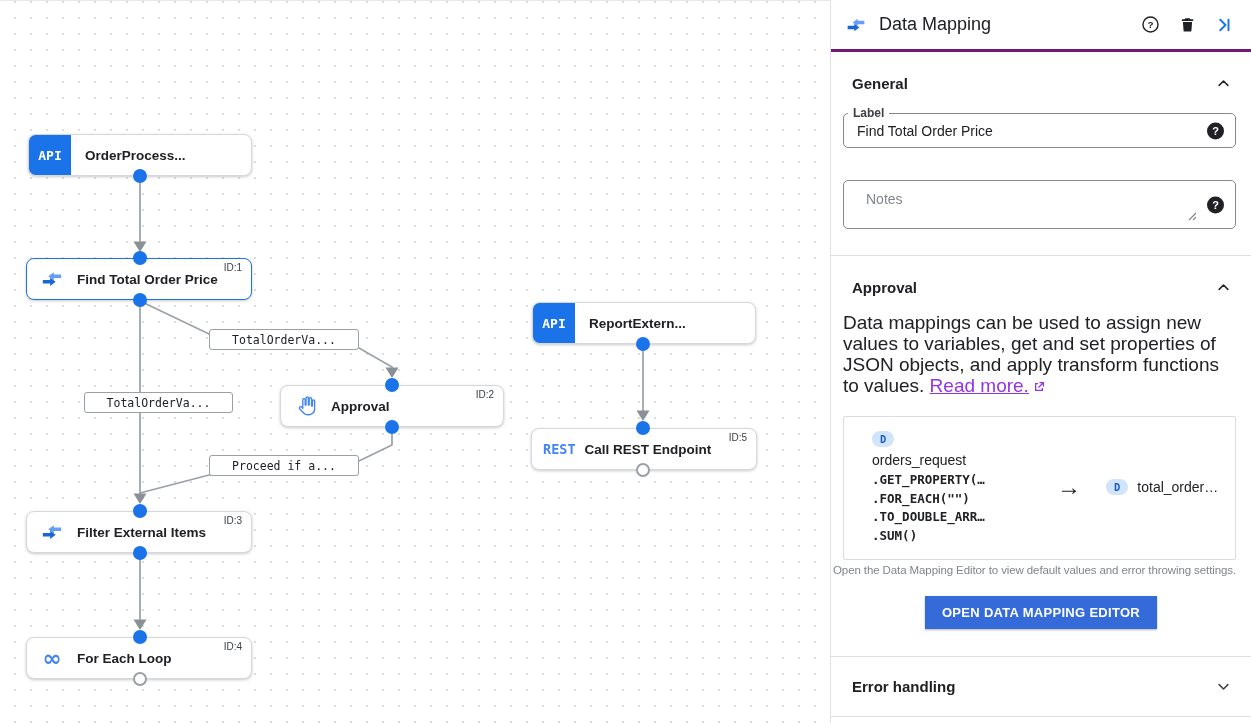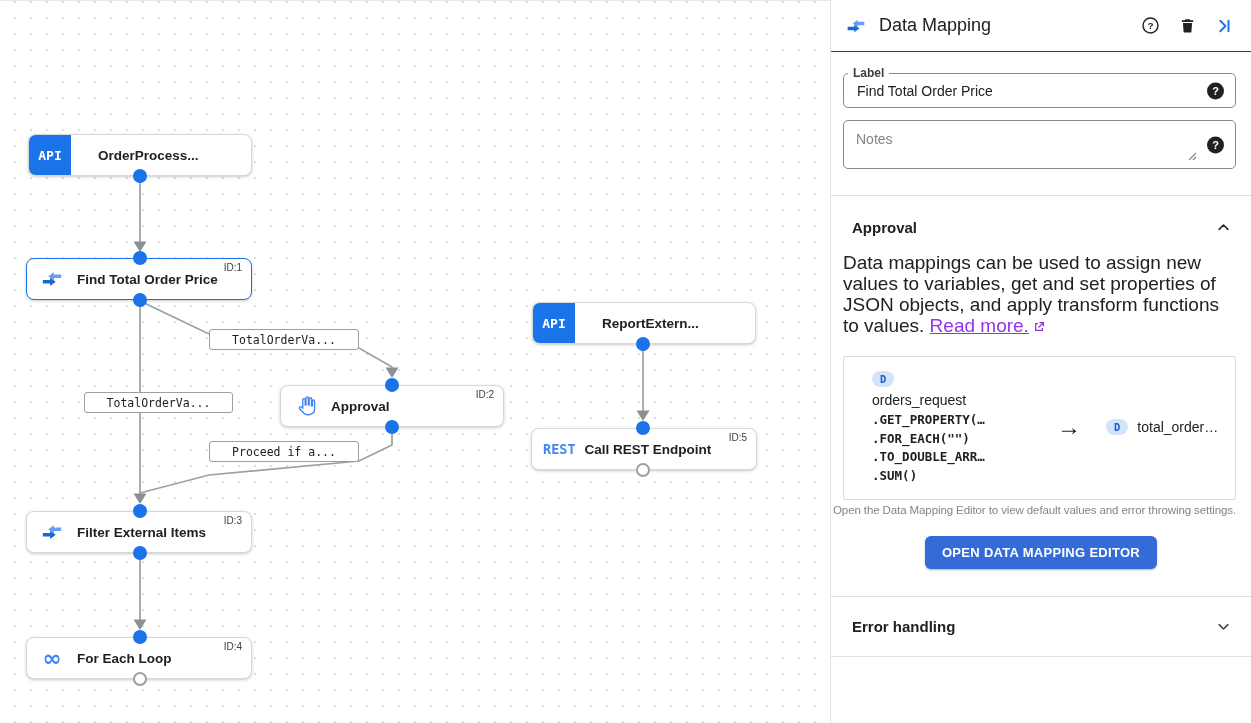--- a/index.html
+++ b/index.html
@@ -15,21 +15,21 @@
   .edges-svg { position: absolute; left: 0; top: 0; z-index: 0; }
 
   .node { position: absolute; height: 42px; background: #fff;
     border: 1px solid #d6d9dc; border-radius: 8px; z-index: 2;
     box-shadow: 0 1px 3px rgba(60,64,67,.28); display: flex; align-items: center; }
   .node.selected { border: 1.6px solid #1a73e8; }
   .node-title { font-size: 13.5px; font-weight: bold; color: #202124; white-space: nowrap; }
   .badge-api { width: 42px; align-self: stretch; background: #1a73e8; color: #fff;
     border-radius: 6.5px 0 0 6.5px; display: flex; align-items: center; justify-content: center;
     font-family: "DejaVu Sans Mono", monospace; font-size: 13px; font-weight: bold; flex: none; }
-  .badge-api + .node-title { margin-left: 27px; }
+  .badge-api + .node-title { margin-left: 14px; }
   .badge-rest { margin-left: 11px; color: #4285f4;
     font-family: "DejaVu Sans Mono", monospace; font-size: 13.5px; font-weight: bold; flex: none; }
   .badge-rest + .node-title { margin-left: 9px; }
   .node-icon { margin-left: 14px; width: 22px; height: 22px; flex: none;
     display: flex; align-items: center; justify-content: center; }
   .node-icon + .node-title { margin-left: 14px; }
   .infinity { color: #4285f4; font-size: 23px; font-weight: bold; line-height: 20px;
     font-family: "DejaVu Sans", sans-serif; }
   .id-label { position: absolute; top: 3px; right: 9px; font-size: 10px; color: #3c4043; }
 
@@ -38,21 +38,21 @@
     justify-content: center; font-family: "DejaVu Sans Mono", monospace; font-size: 11.5px;
     color: #202124; }
   .dot { position: absolute; width: 14px; height: 14px; border-radius: 50%;
     background: #1a73e8; z-index: 3; }
   .dot.hollow { background: #fff; border: 2px solid #9aa0a6; }
 
   
   .panel { width: 421px; height: 723px; background: #fff; border-left: 1px solid #dfe1e5;
     flex: none; }
   .panel-header { height: 52px; display: flex; align-items: center;
-    padding: 0 17px 0 15px; border-bottom: 1px solid #701a75; }
+    padding: 0 17px 0 15px; border-bottom: 3px solid #701a75; }
   .panel-title { font-size: 18px; color: #202124; margin-left: 13px; flex: 1; }
   .hdr-btn { width: 20px; height: 20px; display: flex; align-items: center;
     justify-content: center; margin-left: 17px; cursor: pointer; background: none; border: none; }
 
   .section-row { display: flex; align-items: center; justify-content: space-between;
     padding: 0 20px 0 21px; }
   .section-heading { font-size: 15px; font-weight: bold; color: #202124; }
 
   .field { position: relative; margin: 0 15px 0 12px; border: 1px solid #85898d;
     border-radius: 5px; background: #fff; }
@@ -92,21 +92,21 @@
     color: #202124; line-height: 18.5px; white-space: nowrap; }
   .fn-lines { margin-top: 3px; }
   .col-arrow { width: 74px; flex: none; display: flex; align-items: center;
     justify-content: center; font-size: 24px; color: #202124; }
   .col-output { flex: 1; display: flex; align-items: center; gap: 9px; }
   .out-var { font-size: 14px; color: #202124; }
 
   .helper-text { margin: 4px 2px 0 2px; font-size: 11.5px; color: #80868b;
     letter-spacing: -0.1px; }
   .btn-row { text-align: center; margin-top: 20px; }
-  .primary-btn { background: #356bd8; color: #fff; border: none; border-radius: 6px;
+  .primary-btn { background: #356bd8; color: #fff; border: none; border-radius: 0;
     height: 33px; padding: 0 17px; font-family: "Liberation Sans", sans-serif;
     font-size: 13px; font-weight: bold; letter-spacing: 0.3px; cursor: pointer;
     box-shadow: 0 1px 2px rgba(0,0,0,.3); }
 </style>
 </head>
 <body>
 
 <div class="app">
 
   <div class="canvas">
@@ -124,21 +124,21 @@
         <path d="M140,251 L133.5,240.5 L146.5,240.5 Z"></path>
         <path d="M140,503 L133.5,492.5 L146.5,492.5 Z"></path>
         <path d="M392,377 L385.5,366.5 L398.5,366.5 Z"></path>
         <path d="M643,420 L636.5,409.5 L649.5,409.5 Z"></path>
         <path d="M140,629 L133.5,618.5 L146.5,618.5 Z"></path>
       </g>
     </svg>
 
     <div class="edge-label" style="left:209px; top:328px; width:150px;">TotalOrderVa...</div>
     <div class="edge-label" style="left:84px; top:391px; width:149px;">TotalOrderVa...</div>
-    <div class="edge-label" style="left:209px; top:440px; width:150px;">Proceed if a...</div>
+    <div class="edge-label" style="left:209px; top:454px; width:150px;">Proceed if a...</div>
 
     <div class="node" style="left:28px; top:133px; width:224px;">
       <div class="badge-api">API</div>
       <div class="node-title">OrderProcess...</div>
     </div>
 
     <div class="node selected" style="left:26px; top:257px; width:226px;">
       <div class="node-icon">
         <svg width="22" height="22" viewBox="0 0 24 24">
           <path d="M22,11 H14 V13.5 L8,9 L14,4.5 V7 H22 Z" fill="#669df6"></path>
@@ -225,28 +225,36 @@
         </svg>
       </button>
       <button class="hdr-btn">
         <svg width="18" height="18" viewBox="0 0 24 24" fill="none" stroke="#1a73e8" stroke-width="2.6" stroke-linecap="round" stroke-linejoin="round">
           <path d="M7,5 L14,12 L7,19"></path>
           <path d="M18,5 V19"></path>
         </svg>
       </button>
     </div>
 
+    <div class="section-row" style="margin-top:23px;">
+      <span class="section-heading">General</span>
+      <span style="display:flex;">
+        <svg width="15" height="15" viewBox="0 0 24 24" fill="none" stroke="#202124" stroke-width="2.4" stroke-linecap="round" stroke-linejoin="round">
+          <path d="M5,15 L12,8 L19,15"></path>
+        </svg>
+      </span>
+    </div>
 
     <div class="field" style="margin-top:21px;">
       <span class="field-floating-label">Label</span>
       <input type="text" value="Find Total Order Price" style="">
       <span class="help-filled">?</span>
     </div>
 
-    <div class="field" style="margin-top:12px;">
+    <div class="field" style="margin-top:32px;padding-left:10px;">
       <textarea placeholder="Notes" style=""></textarea>
       <span class="help-filled">?</span>
       <span class="resize-glyph">
         <svg width="9" height="9" viewBox="0 0 9 9" stroke="#80868b" stroke-width="1.1">
           <path d="M8,1 L1,8 M8,5 L5,8"></path>
         </svg>
       </span>
     </div>
 
     <div class="divider" style="margin-top:26px;"></div>

